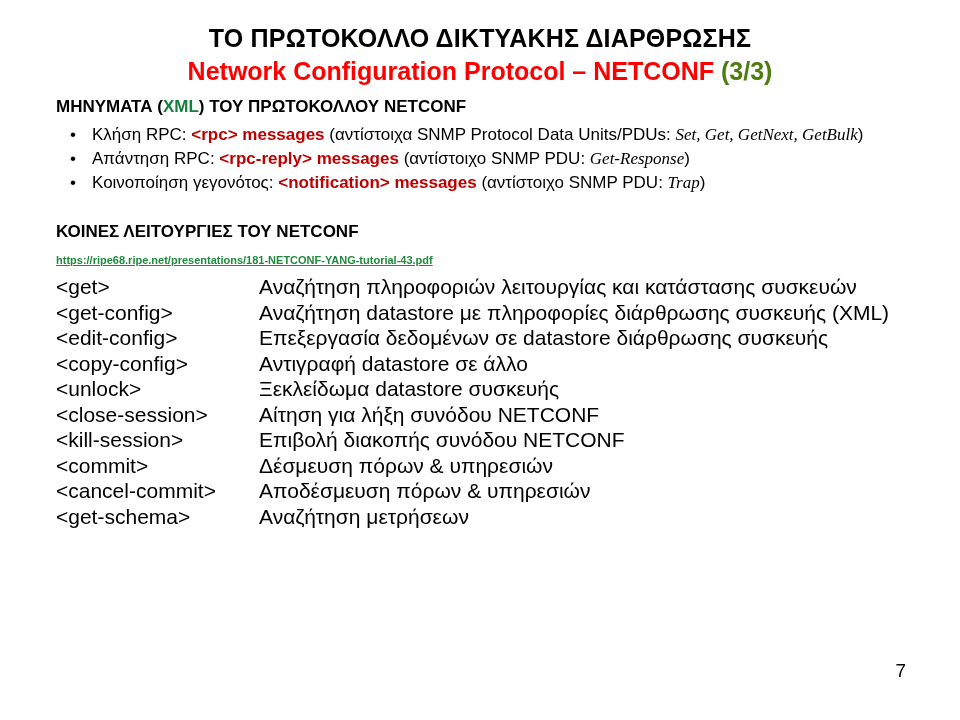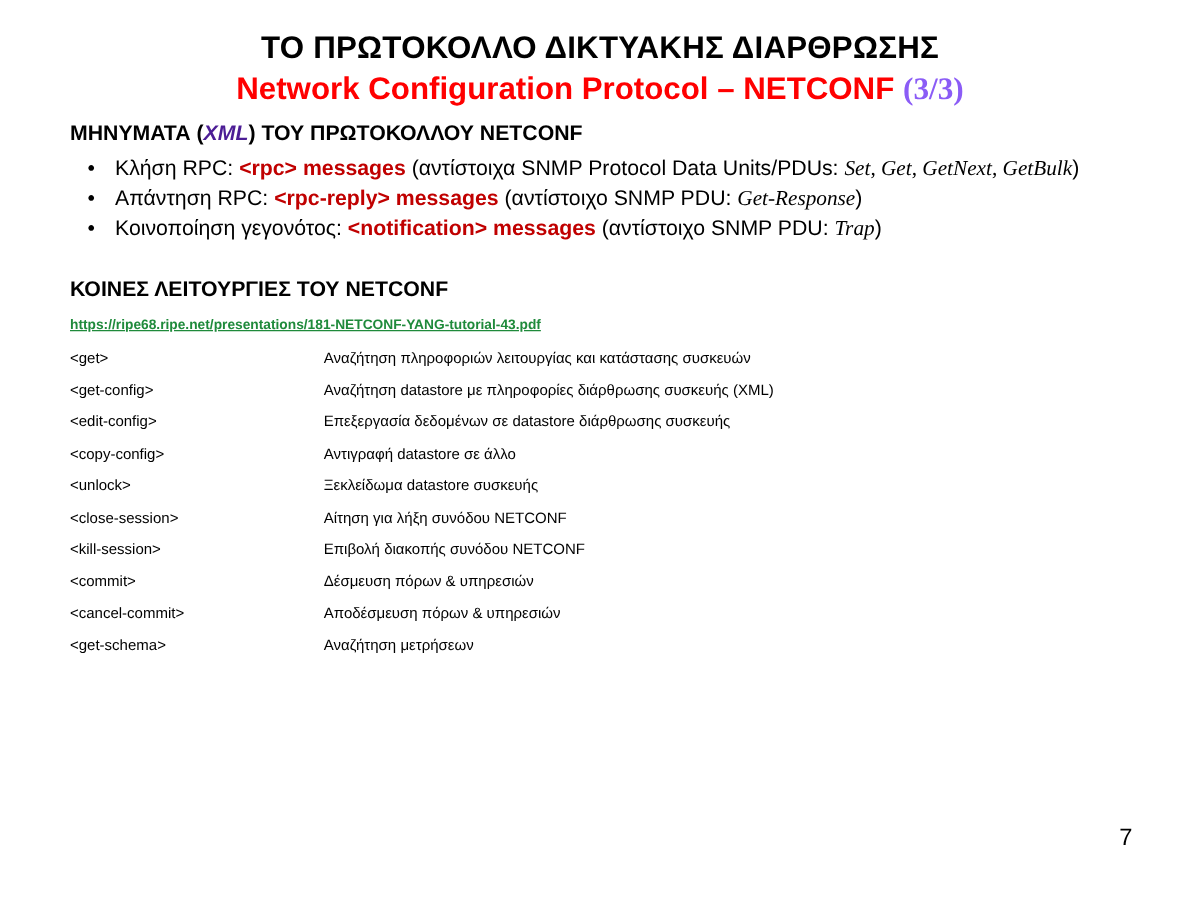--- a/index.html
+++ b/index.html
@@ -36,40 +36,38 @@
     line-height: 32px;
     letter-spacing: 0.2px;
   }
   .title-line2 {
     font-size: 25px;
     font-weight: bold;
     line-height: 34px;
     color: #FF0000;
   }
   .title-line2 .black {
-    color: #8b5cf6;
-    font-family: Liberation Serif, serif;
+    color: #4d7c0f;
   }
   
   .body-block {
     position: absolute;
     top: 96px;
     left: 56px;
     width: 870px;
   }
   .section-head {
     font-size: 17px;
     font-weight: bold;
     color: #000000;
     margin: 0 0 5px 0;
     line-height: 22px;
   }
   .section-head .red {
-    color: #4c1d95;
-    font-style: italic;
+    color: #15803d;
   }
   ul.bullets {
     list-style: none;
     margin: 0;
     padding: 0;
   }
   ul.bullets li {
     position: relative;
     padding-left: 36px;
     font-size: 17px;
@@ -102,21 +100,21 @@
     text-decoration: underline;
     font-weight: bold;
     margin-bottom: 2px;
   }
   
   table.ops {
     border-collapse: collapse;
     margin-top: 2px;
   }
   table.ops td {
-    font-size: 12px;
+    font-size: 21px;
     line-height: 25.5px;
     padding: 0;
     vertical-align: top;
     white-space: nowrap;
   }
   table.ops td.op {
     width: 197px;
     padding-right: 6px;
   }
   

